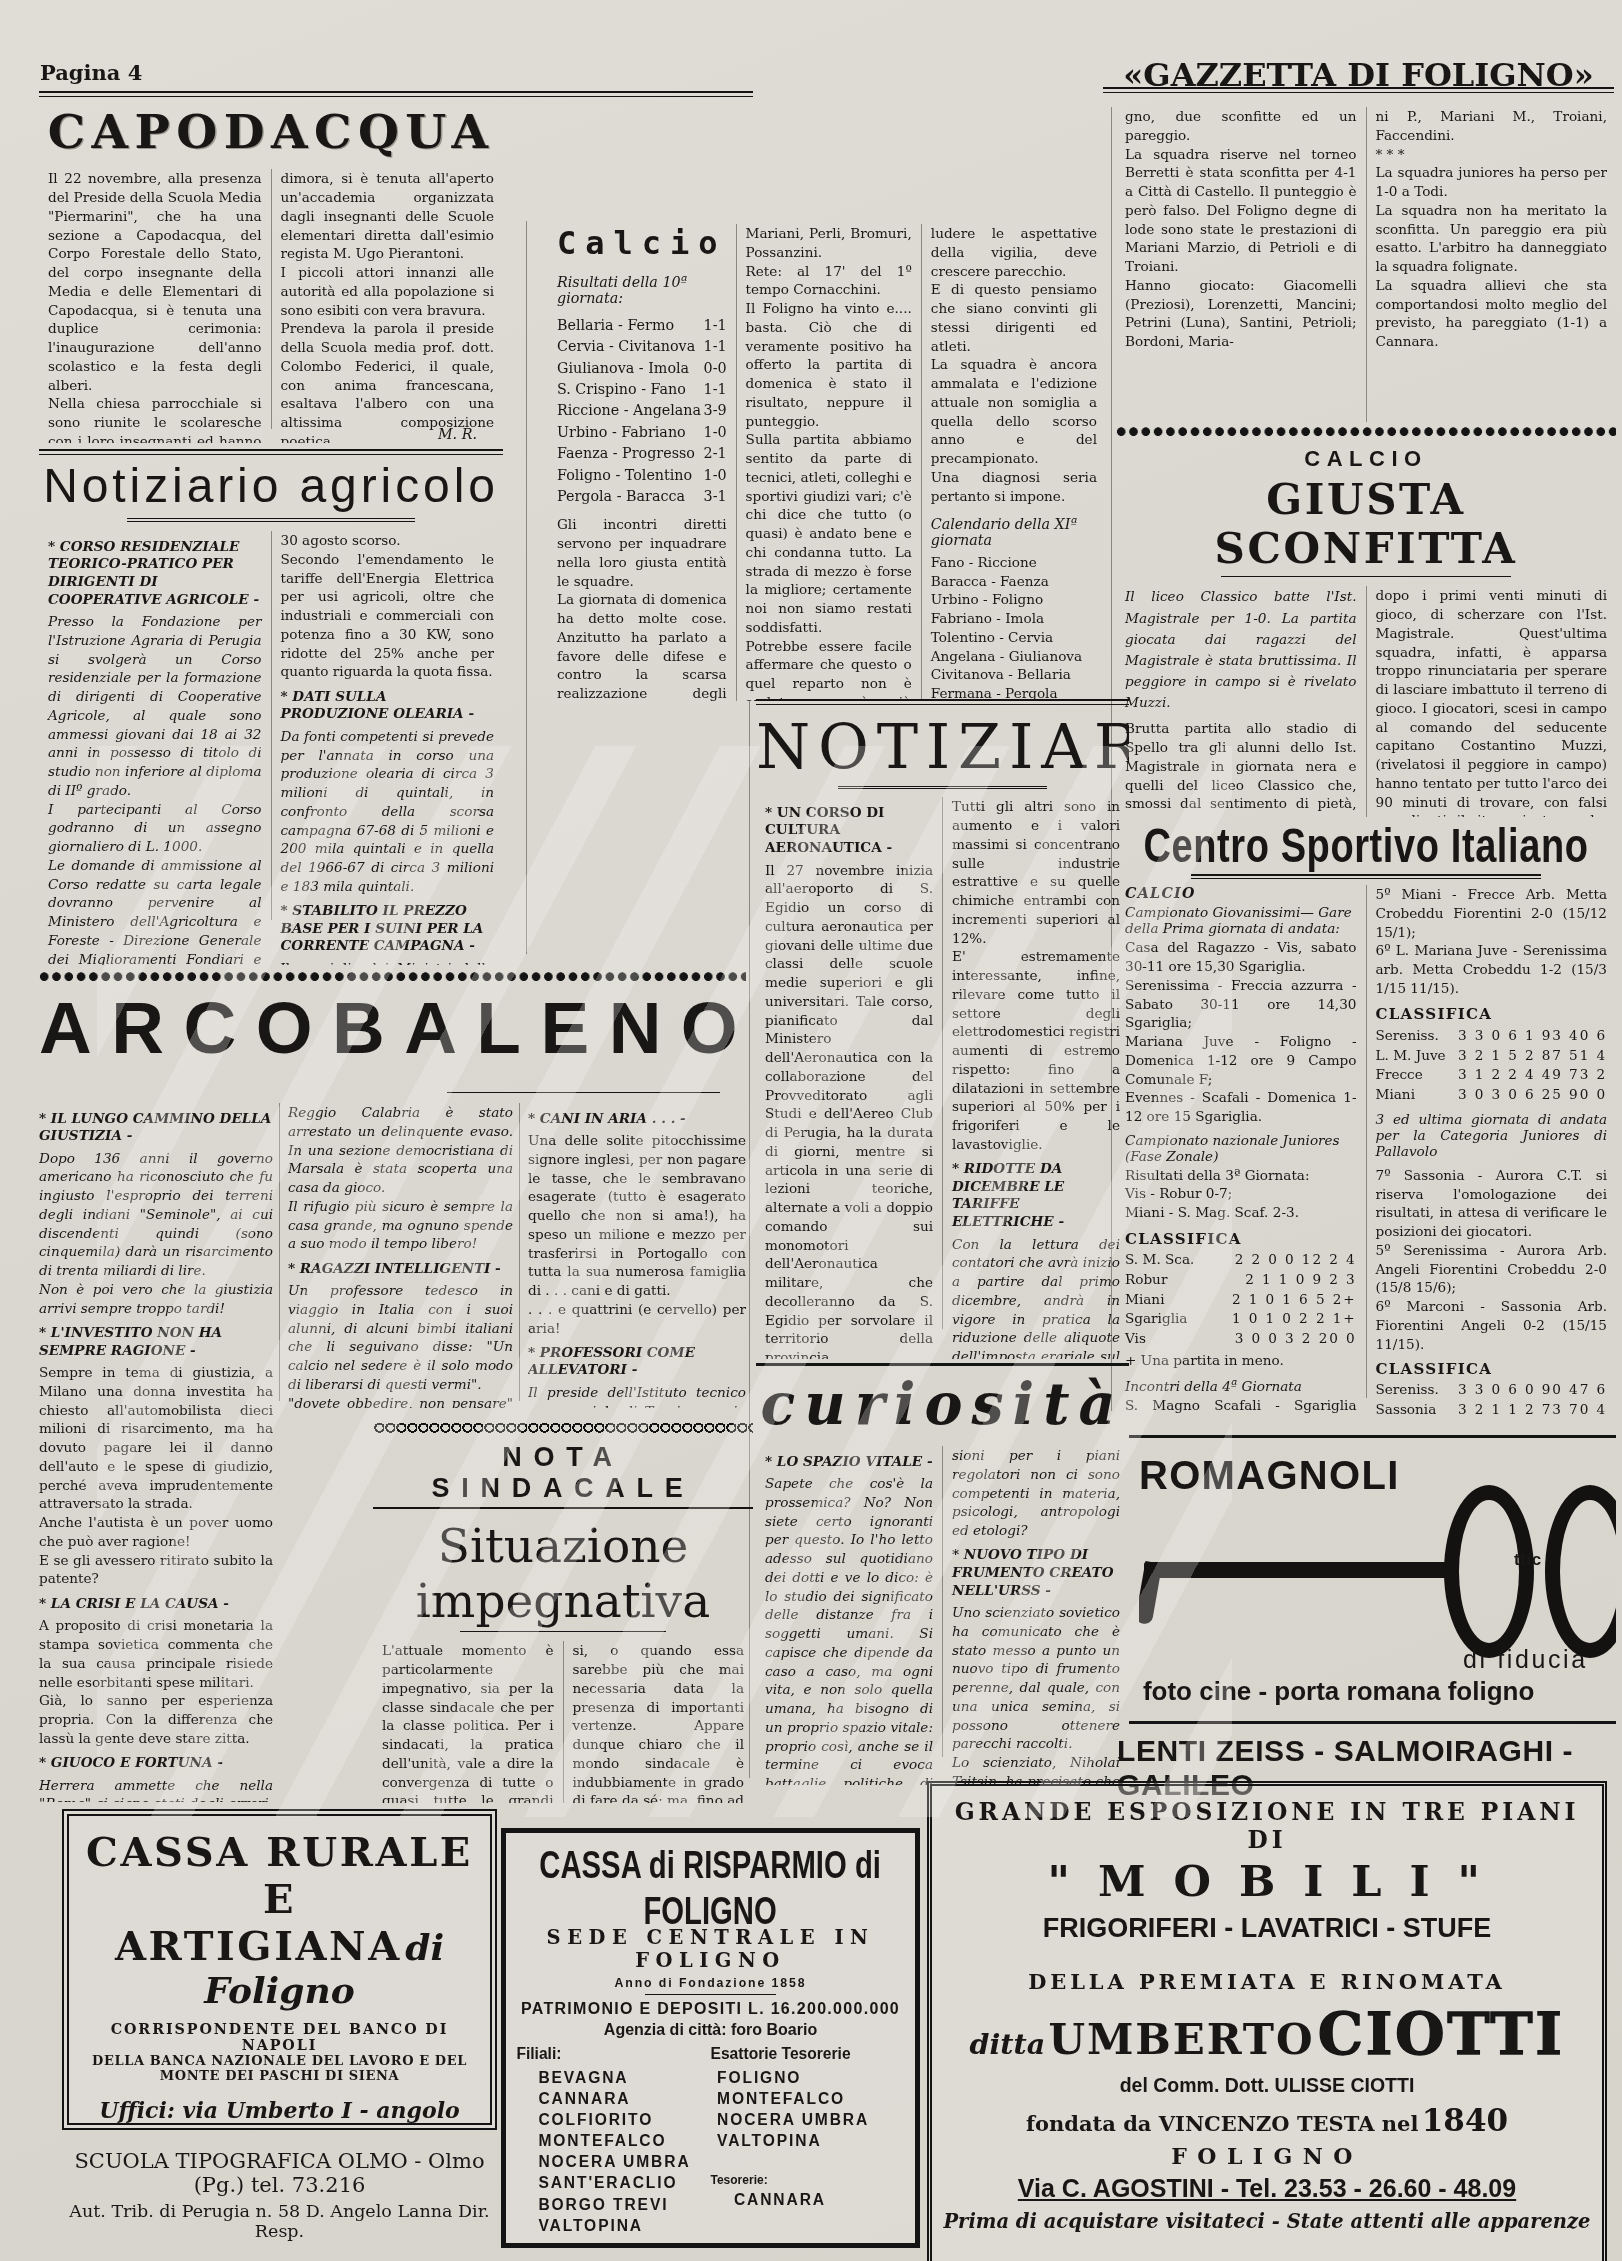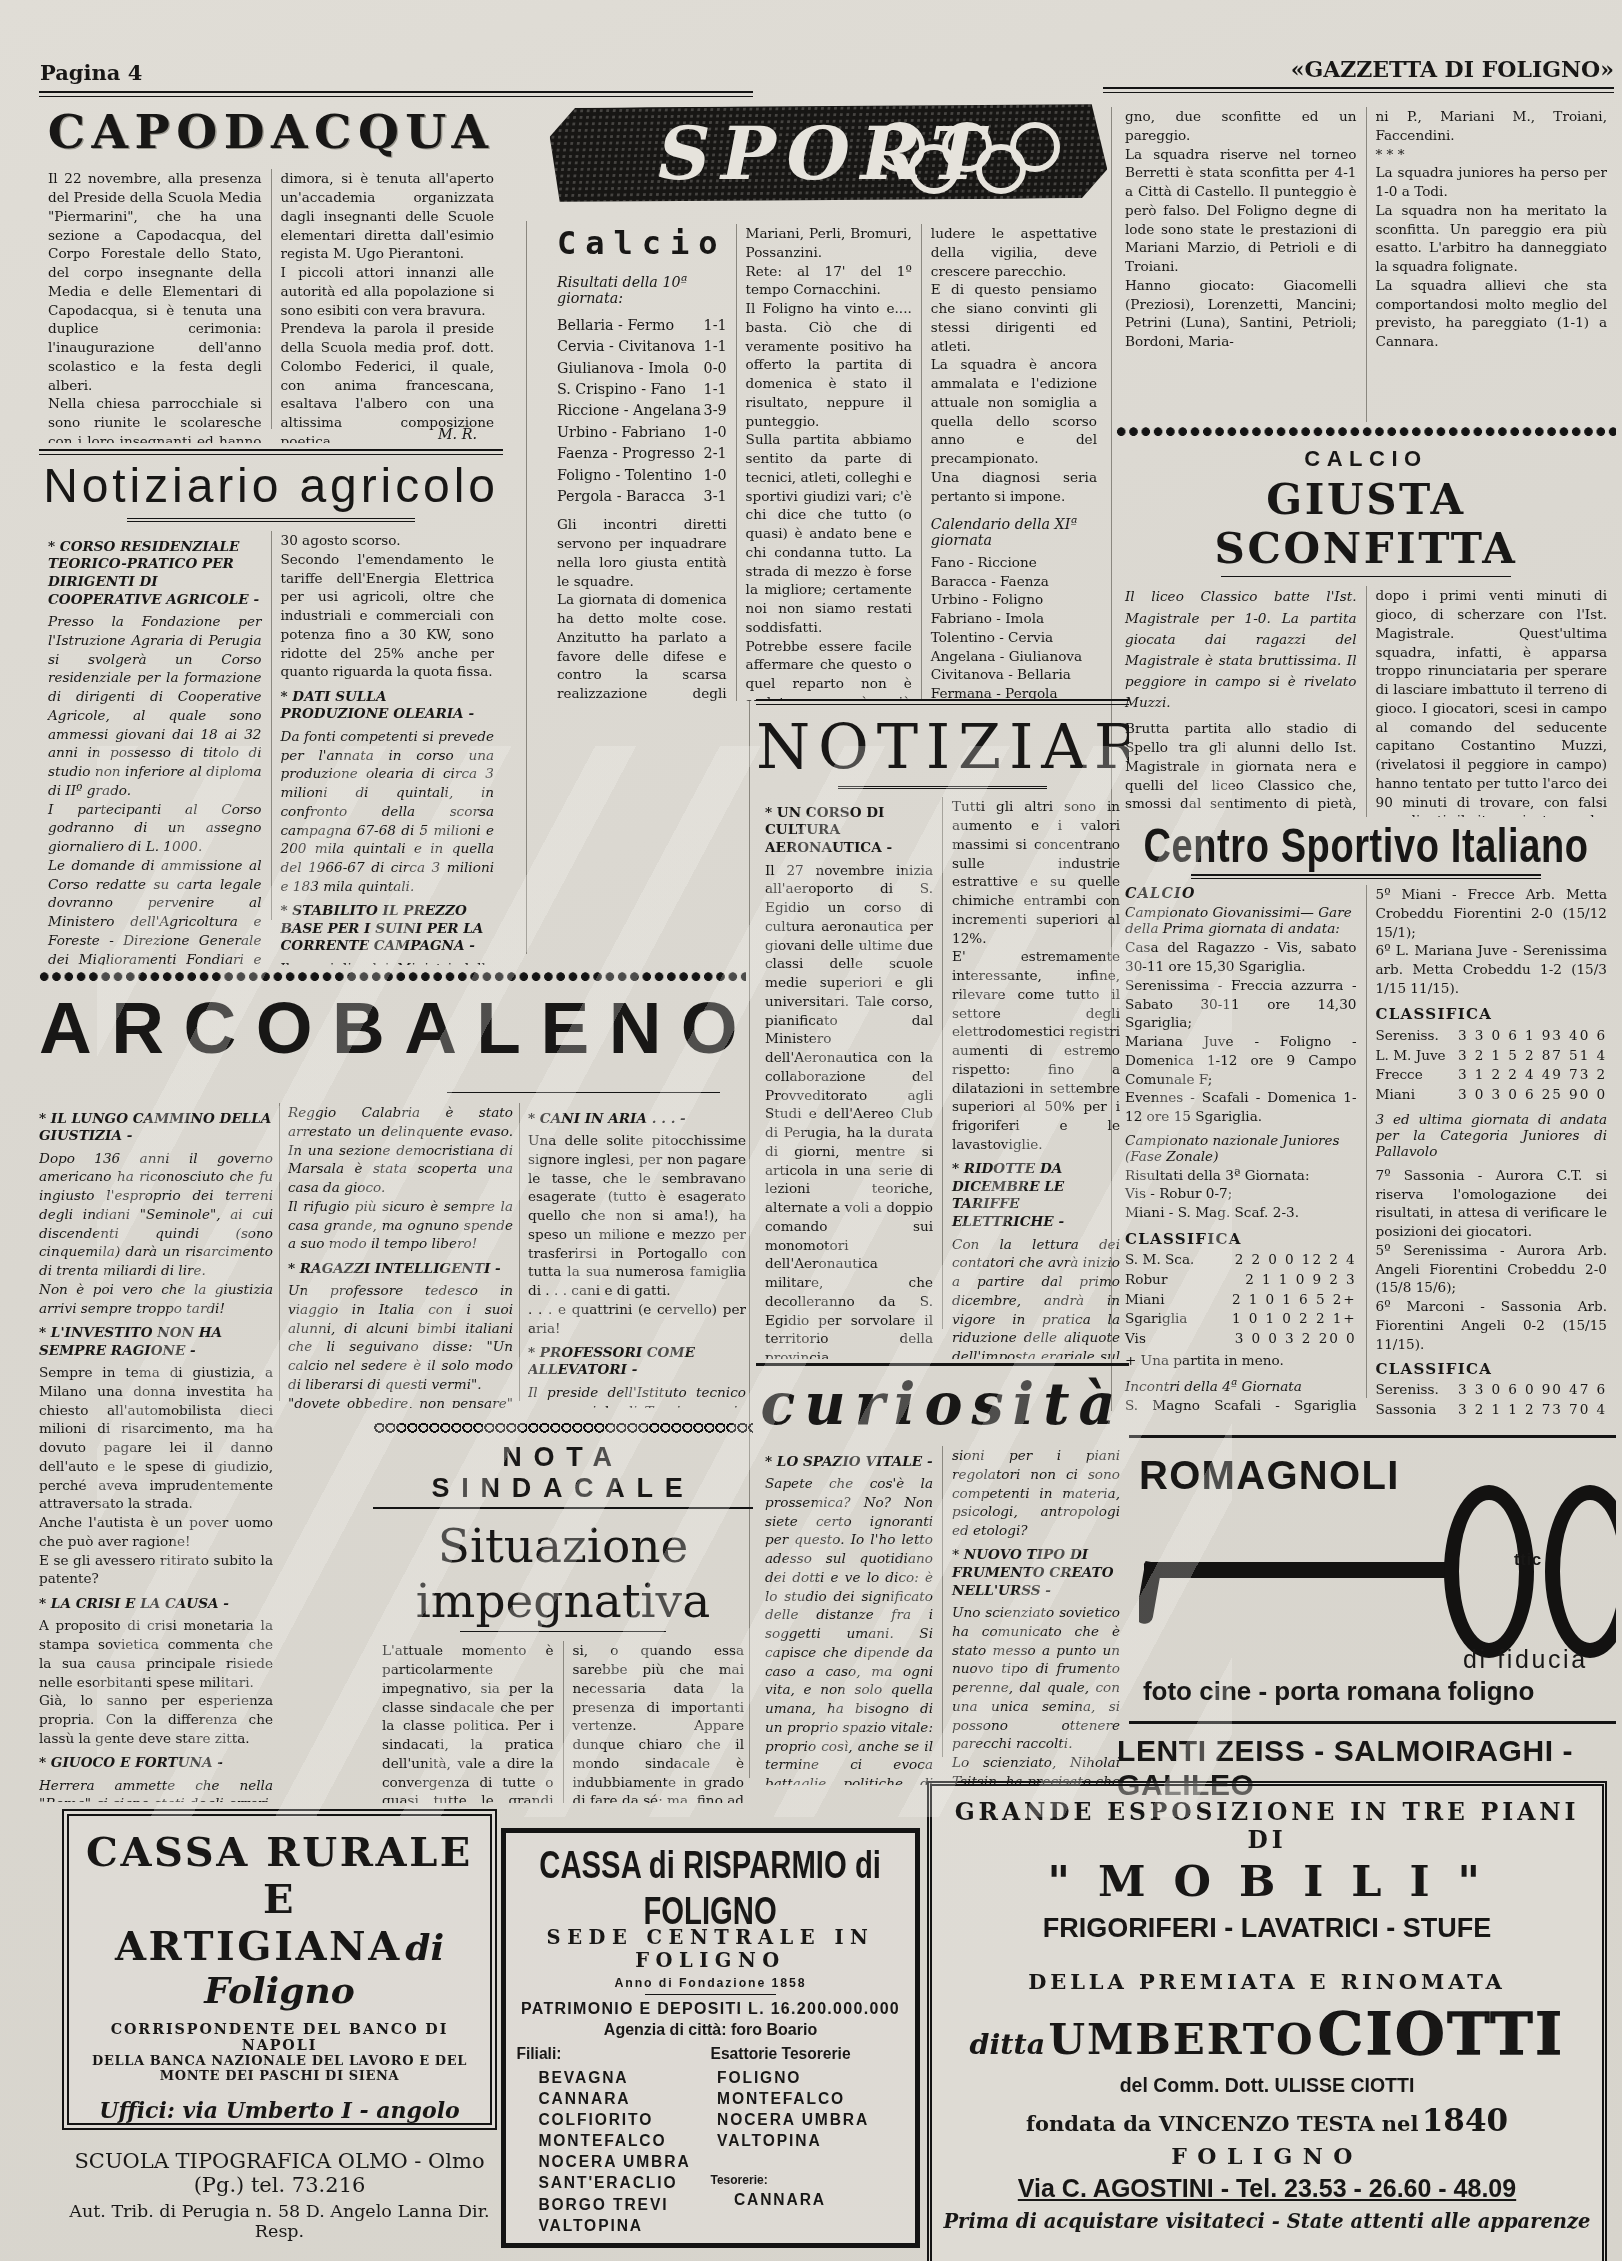--- a/index.html
+++ b/index.html
@@ -36,21 +36,21 @@
   .ad-box{border:5.8px double #141414;background:rgba(235,233,227,.35);}
   .glasses-lens{position:absolute;border:15.6px solid #131211;border-radius:50%;}
   .glasses-arm{position:absolute;background:#131211;}
 </style>
 </head>
 <body>
 
 <div class="page">
 
   <div class="blk serif" style="left:40px;top:60px;width:260px;font-size:21px;font-weight:bold;">Pagina 4</div>
-  <div class="blk serif" style="left:1103px;top:56px;width:511px;font-size:22px;font-weight:bold;text-align:right;">«GAZZETTA DI FOLIGNO»</div>
+  <div class="blk serif" style="left:1103px;top:56px;width:511px;font-size:32px;font-weight:bold;text-align:center;">«GAZZETTA DI FOLIGNO»</div>
   <div class="blk hrule-double" style="left:39px;top:91px;width:714px;"></div>
   <div class="blk hrule-double" style="left:1103px;top:87px;width:511px;"></div>
 
   <div class="vrule" style="left:526px;top:221px;height:733px;"></div>
   <div class="vrule" style="left:1111px;top:107px;height:1304px;"></div>
   <div class="vrule" style="left:749px;top:701px;height:1077px;"></div>
 
   <div class="blk" style="left:39px;top:104px;width:464px;height:339px;">
     <div class="center serif" style="font-size:47px;font-weight:bold;letter-spacing:6.5px;text-shadow:1.3px 1.3px 0 #9b988f;">CAPODACQUA</div>
     <div class="cols" style="height:260px;margin-top:10.4px;">
@@ -58,31 +58,20 @@
 Nella chiesa parrocchiale si sono riunite le scolaresche con i loro insegnanti ed hanno partecipato alla Santa Messa dello Spirito Santo, celebrata dal parroco che ha illustrato il significato della cerimonia.
 Nella proprietà comunale inoltre, si è proceduto alla seconda cerimonia. Dopo la benedizione delle piante e la loro messa a</div>
       <div class="col pre just body-txt">dimora, si è tenuta all'aperto un'accademia organizzata dagli insegnanti delle Scuole elementari diretta dall'esimio regista M. Ugo Pierantoni.
 I piccoli attori innanzi alle autorità ed alla popolazione si sono esibiti con vera bravura.
 Prendeva la parola il preside della Scuola media prof. dott. Colombo Federici, il quale, con anima francescana, esaltava l'albero con una altissima composizione poetica.
 Un grazie da queste colonne a quanti, in questi tempi calamitosi, per tutte le alluvioni che sconvolgono la nostra Patria, hanno ancora la fede di inculcare l'amore per i nostri amici e benefattori: gli alberi.</div>
     </div>
     <div style="position:absolute;right:26px;bottom:1.3px;font-style:italic;font-size:14.3px;">M. R.</div>
   </div>
 
-  <div class="blk" style="left:548px;top:96px;width:561px;height:120px;">
-    <div class="ribbon"></div>
-    <div class="sport-word">SPORT</div>
-    <div class="rings">
-      <span class="ring" style="left:0;top:0;"></span>
-      <span class="ring" style="left:34px;top:22px;"></span>
-      <span class="ring" style="left:67px;top:0;"></span>
-      <span class="ring" style="left:101px;top:22px;"></span>
-      <span class="ring" style="left:135px;top:0;"></span>
-    </div>
-  </div>
 
   <div class="blk" style="left:548px;top:224px;width:558px;height:477px;">
     <div class="cols" style="height:100%;">
       <div class="col">
         <div style="font-family:'DejaVu Sans Mono',monospace;font-weight:bold;font-size:32px;letter-spacing:9px;margin-bottom:11.7px;">Calcio</div>
         <div style="font-style:italic;font-size:14.3px;margin-bottom:9px;">Risultati della 10ª giornata:</div>
         <div>
           <div class="res-row">
               <span>Bellaria - Fermo</span>
               <span>1-1</span>

